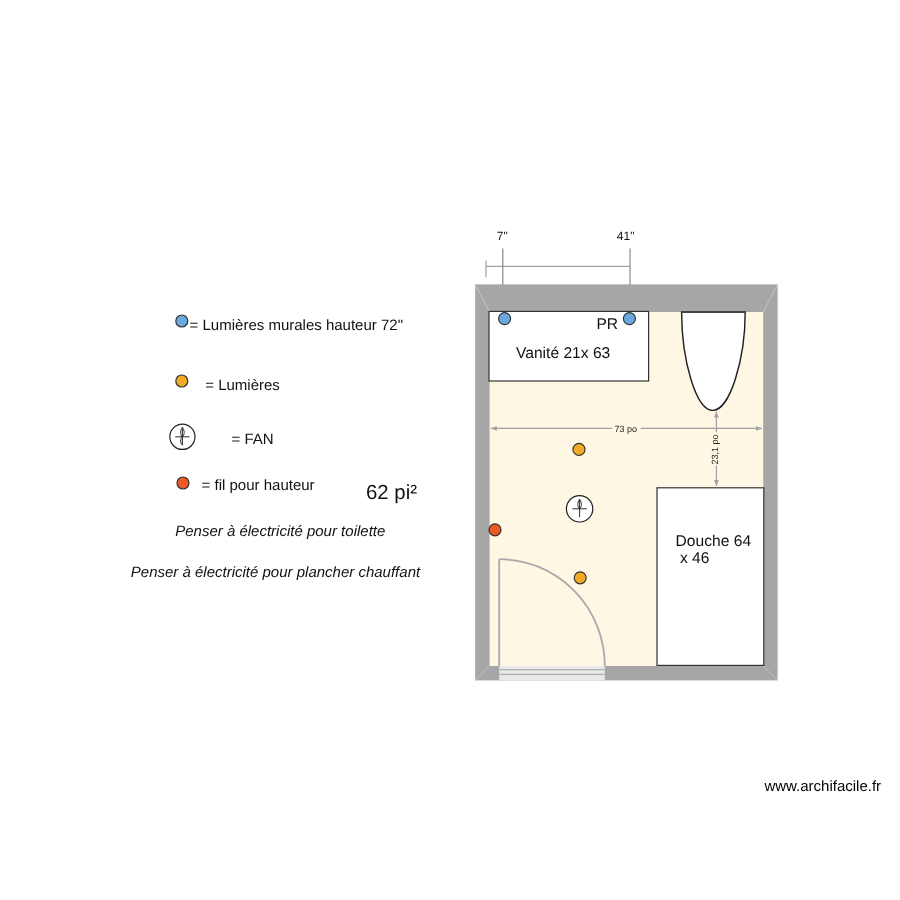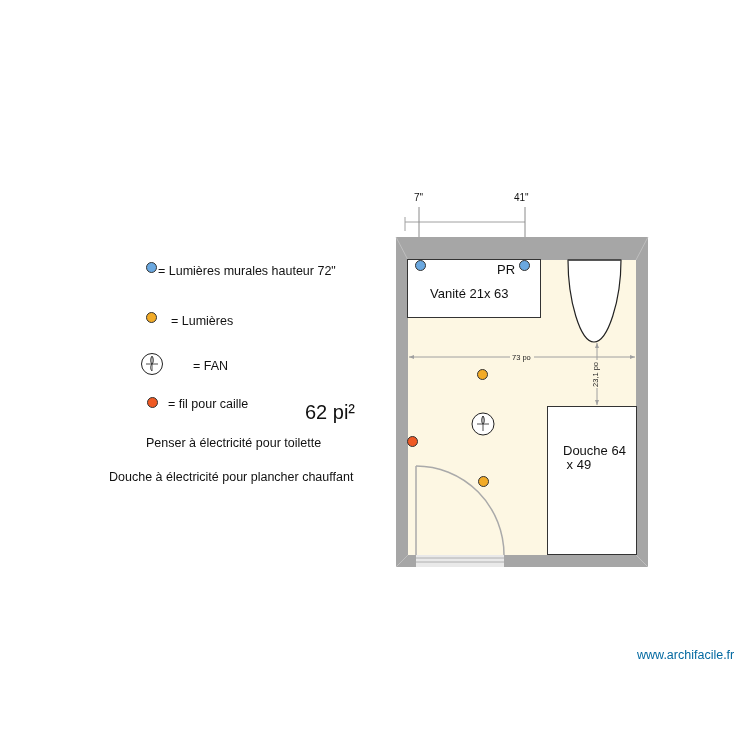--- a/index.html
+++ b/index.html
@@ -1,26 +1,26 @@
 <!DOCTYPE html>
 <html><head>
 <meta charset="utf-8">
 <style>
   html, body { margin:0; padding:0; background:#ffffff; }
   body { width:750px; height:750px; position:relative; overflow:hidden;
          font-family:"Liberation Sans", sans-serif; color:#111; }
   .abs { position:absolute; }
   .txt { white-space:nowrap; }
   .legend-text { font-size:12.5px; }
-  .note { font-size:12.5px; }
-  .area { font-size:20px; }
+  .note { font-size:12.5px;font-style:italic; }
+  .area { font-size:17px; }
   .dim-top { font-size:10px; }
   .dim-small { font-size:7.5px; color:#222; }
   .dot { position:absolute; width:11px; height:11px; border-radius:50%; border:1px solid #333; box-sizing:border-box; }
-  .footer { font-size:12.5px; color:#0369a1; }
+  .footer { font-size:12.5px; color:#000000; }
   .label { font-size:13px; }
 </style>
 </head>
 <body>
 
 <div class="dot" style="left:146px;top:262px;background:#6aa8e0;"></div>
 <div class="abs txt legend-text" style="left:158px;top:264px;">= Lumières murales hauteur 72"</div>
 
 <div class="dot" style="left:146px;top:312px;background:#f2ab27;"></div>
 <div class="abs txt legend-text" style="left:171px;top:314px;">= Lumières</div>
@@ -28,25 +28,25 @@
 <svg class="abs" style="left:140px;top:352px;" width="24" height="24" viewBox="0 0 24 24">
   <circle cx="12" cy="12" r="10.5" fill="#fff" stroke="#222" stroke-width="1"></circle>
   <path d="M12 4 C10 7 10 10 12 12 C14 10 14 7 12 4 Z" fill="none" stroke="#222" stroke-width="0.8"></path>
   <path d="M12 12 C10 14 10 17 12 19" fill="none" stroke="#222" stroke-width="0.8"></path>
   <line x1="6" y1="12" x2="18" y2="12" stroke="#222" stroke-width="0.8"></line>
   <line x1="12" y1="5" x2="12" y2="19" stroke="#222" stroke-width="0.8"></line>
 </svg>
 <div class="abs txt legend-text" style="left:173px;top:359px;margin-left:20px;">= FAN</div>
 
 <div class="dot" style="left:147px;top:397px;background:#ef5a24;"></div>
-<div class="abs txt legend-text" style="left:168px;top:397px;">= fil pour caille</div>
+<div class="abs txt legend-text" style="left:168px;top:397px;">= fil pour hauteur</div>
 
 <div class="abs txt area" style="left:305px;top:401px;">62 pi²</div>
 <div class="abs txt note" style="left:146px;top:436px;">Penser à électricité pour toilette</div>
-<div class="abs txt note" style="left:109px;top:470px;">Douche à électricité pour plancher chauffant</div>
+<div class="abs txt note" style="left:109px;top:470px;">Penser à électricité pour plancher chauffant</div>
 
 <svg class="abs" style="left:0;top:0;" width="750" height="750" viewBox="0 0 750 750">
 
   <line x1="405" y1="222" x2="525" y2="222" stroke="#a0a0a0" stroke-width="1"></line>
   <line x1="405" y1="217" x2="405" y2="231" stroke="#a0a0a0" stroke-width="1"></line>
   <line x1="419" y1="207" x2="419" y2="244" stroke="#8a8a8a" stroke-width="1"></line>
   <line x1="525" y1="207" x2="525" y2="244" stroke="#8a8a8a" stroke-width="1"></line>
 
   <rect x="396" y="237" width="252" height="330" fill="#a6a6a6"></rect>
   <rect x="408" y="260" width="228" height="295" fill="#fdf7e3"></rect>
@@ -90,15 +90,15 @@
 <div class="dot" style="left:478px;top:476px;background:#f2ab27;"></div>
 <div class="dot" style="left:407px;top:436px;background:#ef5a24;"></div>
 
 <div class="abs txt dim-top" style="left:414px;top:192px;">7"</div>
 <div class="abs txt dim-top" style="left:514px;top:192px;">41"</div>
 <div class="abs txt label" style="left:497px;top:262px;text-align:right;">PR</div>
 <div class="abs txt label" style="left:430px;top:286px;">Vanité 21x 63</div>
 <div class="abs txt dim-small" style="left:512px;top:353px;">73 po</div>
 <div class="abs txt dim-small" style="left:583px;top:370px;transform:rotate(-90deg);transform-origin:center;">23,1 po</div>
 <div class="abs txt label" style="left:563px;top:443px;">Douche 64</div>
-<div class="abs txt label" style="left:563px;top:457px;white-space:pre;"> x 49</div>
+<div class="abs txt label" style="left:563px;top:457px;white-space:pre;"> x 46</div>
 
 <div class="abs txt footer" style="left:637px;top:648px;">www.archifacile.fr</div>
 
 </body></html>

